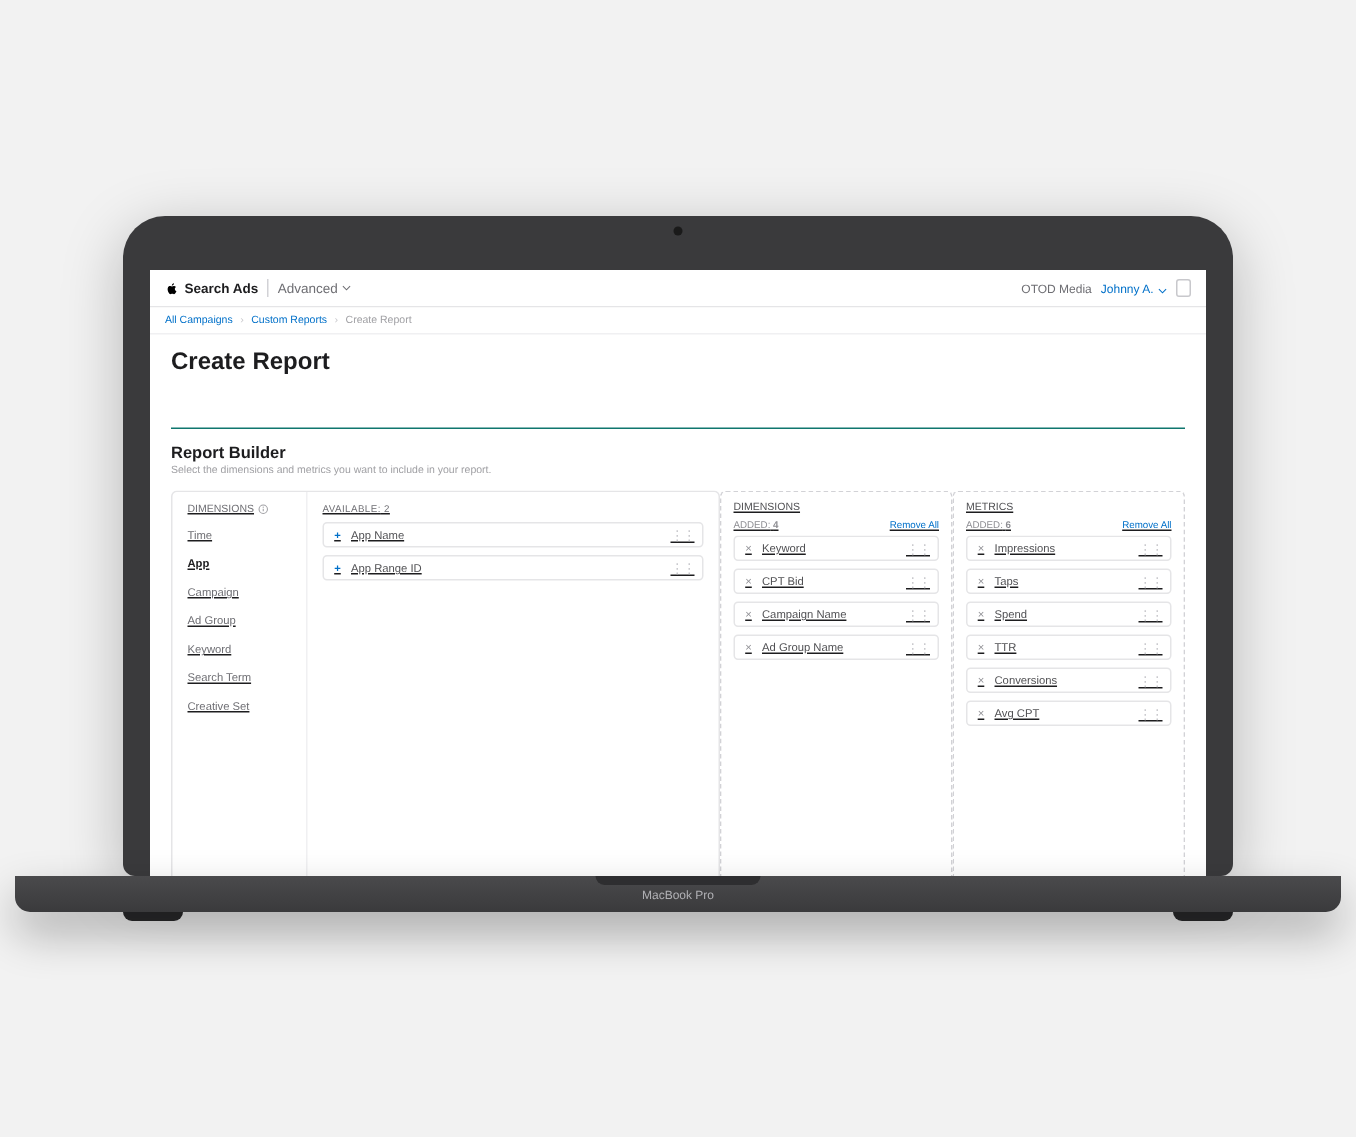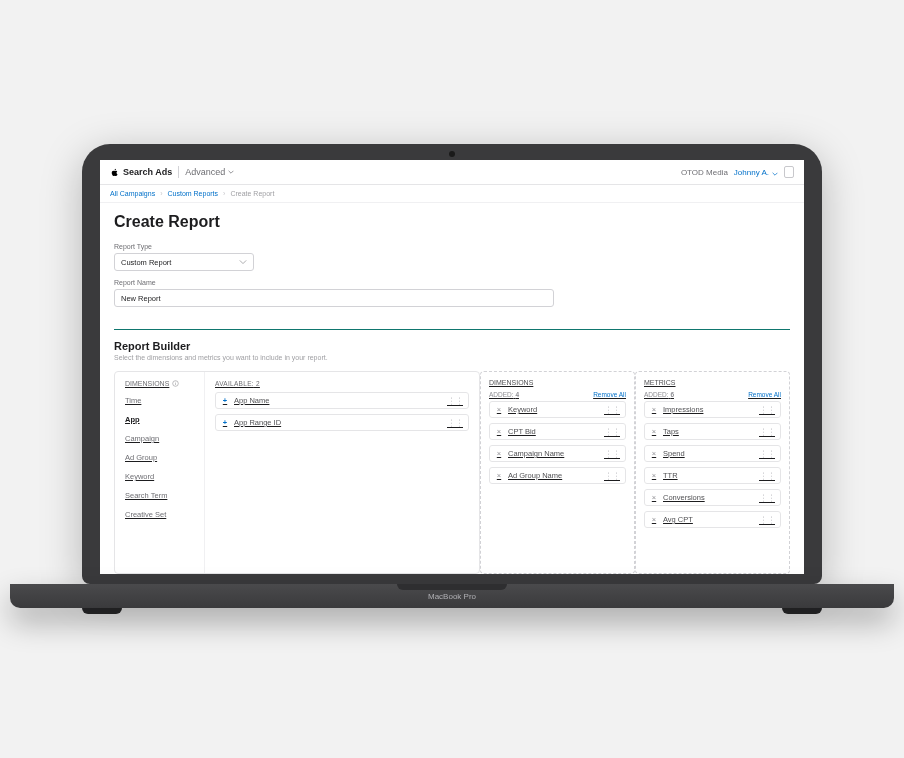--- a/index.html
+++ b/index.html
@@ -38,20 +38,21 @@
   border-radius: 50%;
   background: #1a1a1a;
 }
 .screen {
   width: 100%;
   height: 100%;
   background: #fff;
   overflow: hidden;
   display: flex;
   flex-direction: column;
+  margin-top: 20px;
 }
 .topbar {
   display: flex;
   align-items: center;
   padding: 6px 10px;
   border-bottom: 1px solid #e5e5e7;
   background: #fff;
 }
 .topbar .brand {
   display: flex;
@@ -275,39 +276,22 @@
         <span class="sep">›</span>
         <a>Custom Reports</a>
         <span class="sep">›</span>
         <span class="cur">Create Report</span>
       </div>
 
       <div class="page">
         <h1 class="page-title">Create Report</h1>
 
         <div class="form-row">
-          <div class="field f-type">
-            <label>Report Type</label>
-            <div class="select">
-              <span>Custom Report</span>
-              <svg class="caret" viewBox="0 0 10 10">
-                  <path d="M1 3l4 4 4-4" stroke="#6e6e73" stroke-width="1.2" fill="none"></path>
-                </svg>
-            </div>
-          </div>
         </div>
 
-        <div class="form-row">
-          <div class="field f-name">
-            <label>Report Name</label>
-            <div class="input">
-              <span>New Report</span>
-            </div>
-          </div>
-        </div>
 
         <div class="builder">
           <h2>Report Builder</h2>
           <div class="subtitle">Select the dimensions and metrics you want to include in your report.</div>
 
           <div class="builder-cols">
 
             <div class="panel-left">
               <div class="cats">
                 <div class="head">

